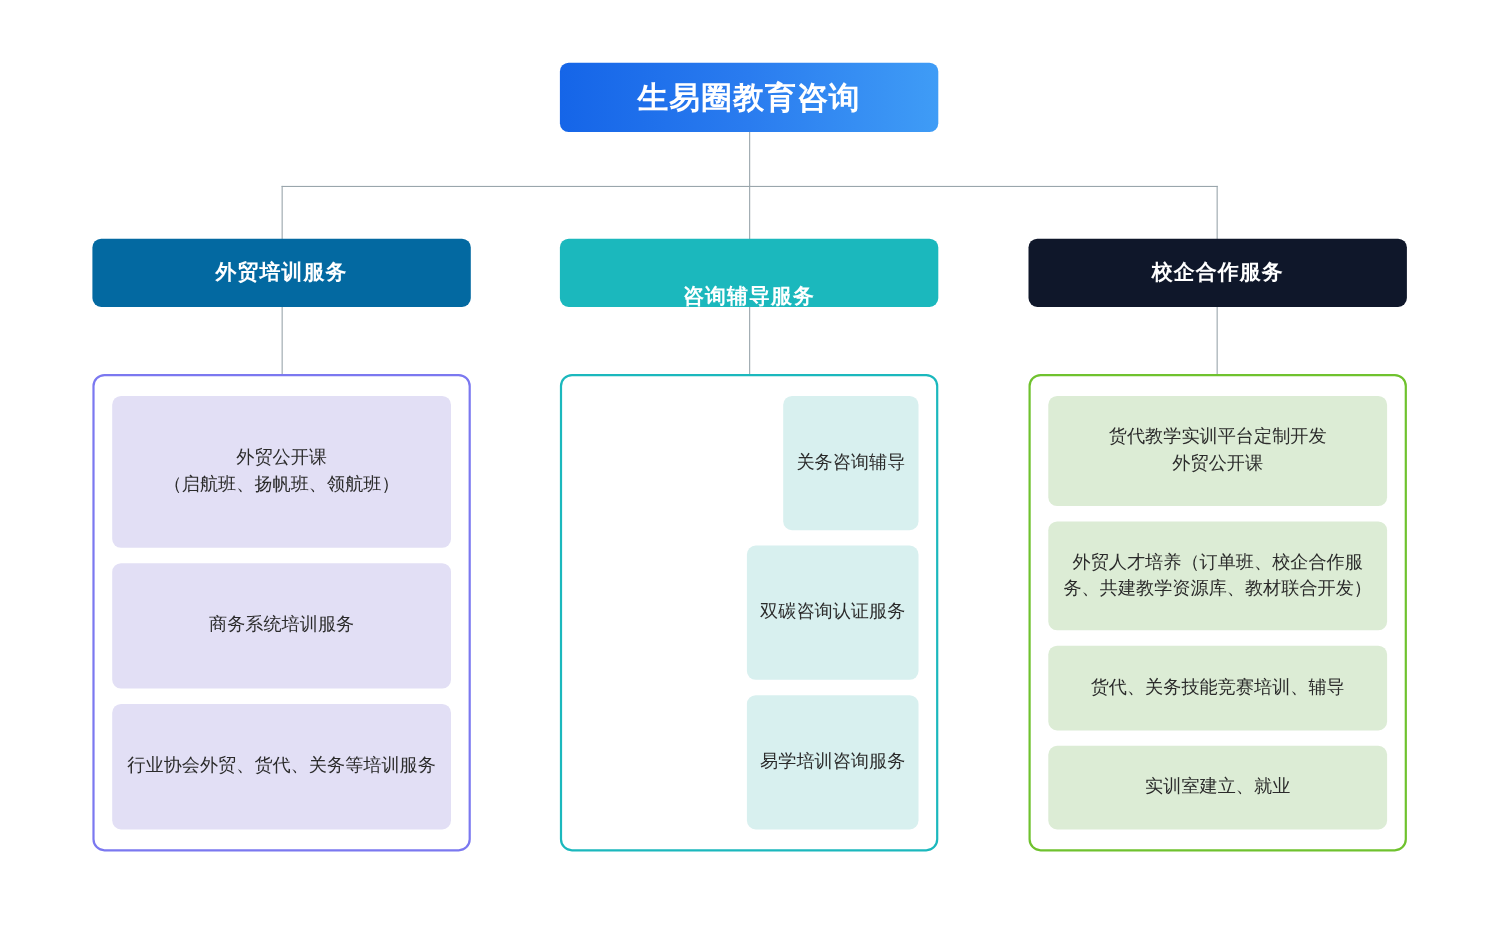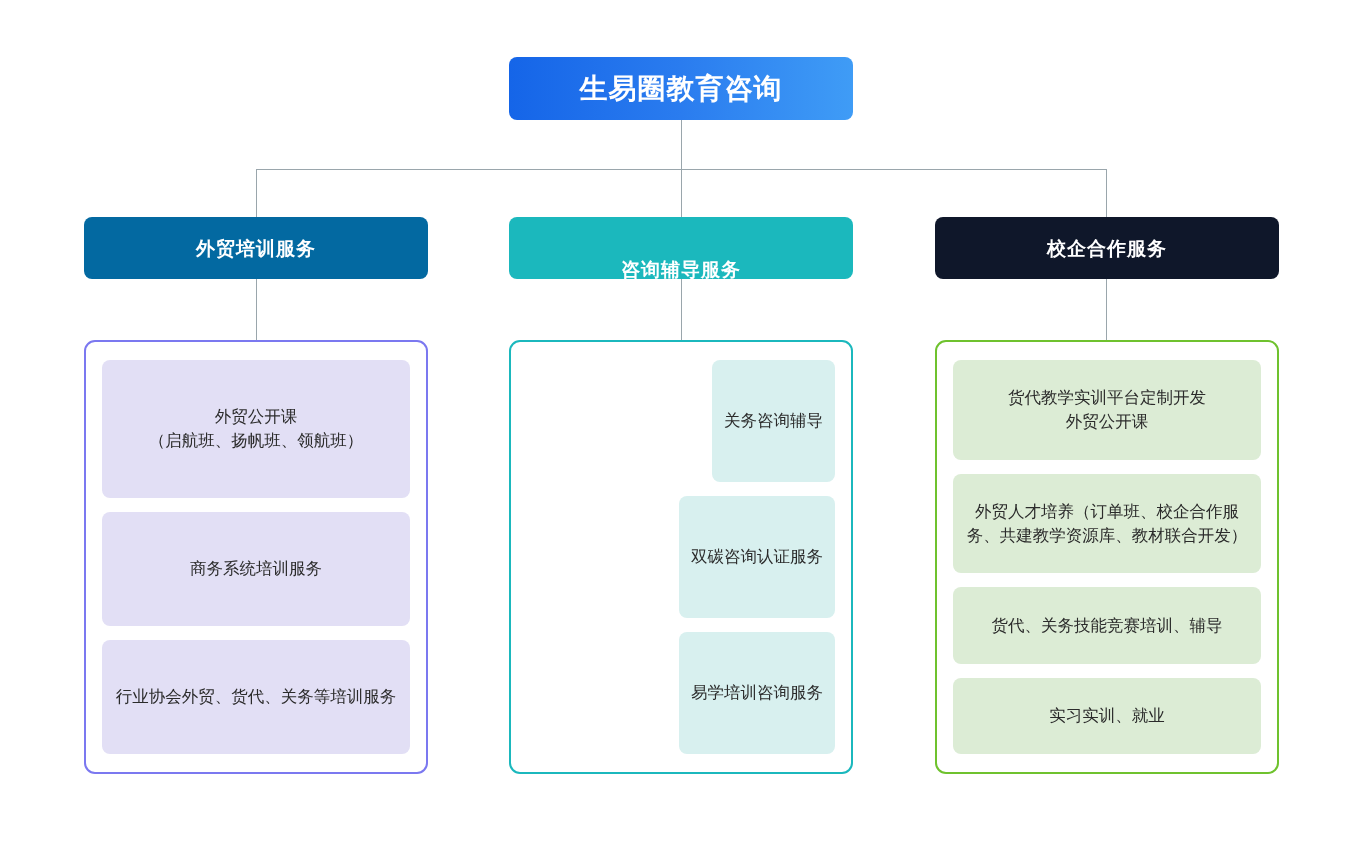--- a/index.html
+++ b/index.html
@@ -174,17 +174,17 @@
 
   <div class="col-3">
     <div class="branch-header branch-header-box">
       <span class="node-title">校企合作服务</span>
     </div>
     <div class="branch-container">
       <div class="leaf-card">货代教学实训平台定制开发
 外贸公开课</div>
       <div class="leaf-card">外贸人才培养（订单班、校企合作服务、共建教学资源库、教材联合开发）</div>
       <div class="leaf-card">货代、关务技能竞赛培训、辅导</div>
-      <div class="leaf-card">实习实训、就业</div>
+      <div class="leaf-card">实训室建立、就业</div>
     </div>
   </div>
 
 </div>
 
 </body></html>

